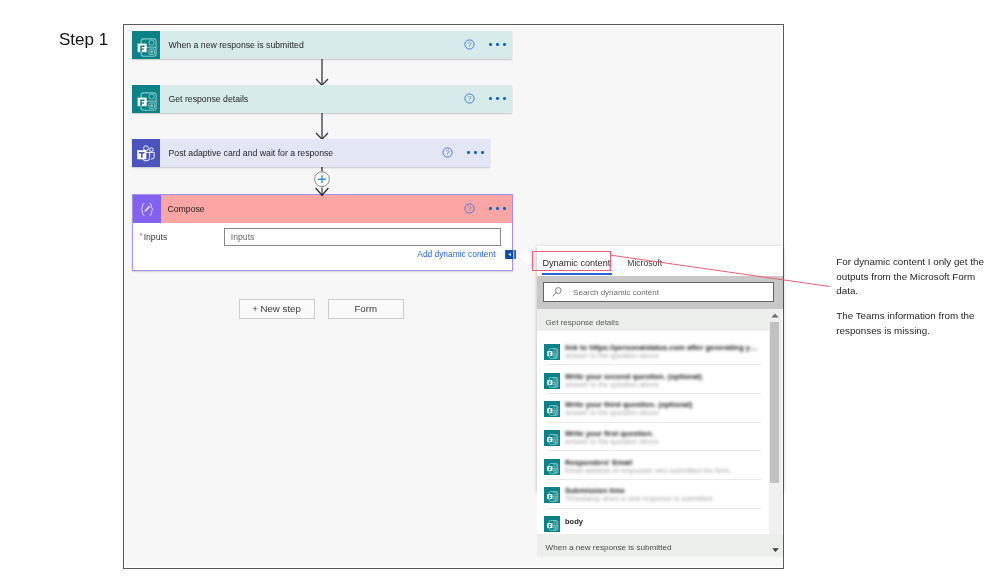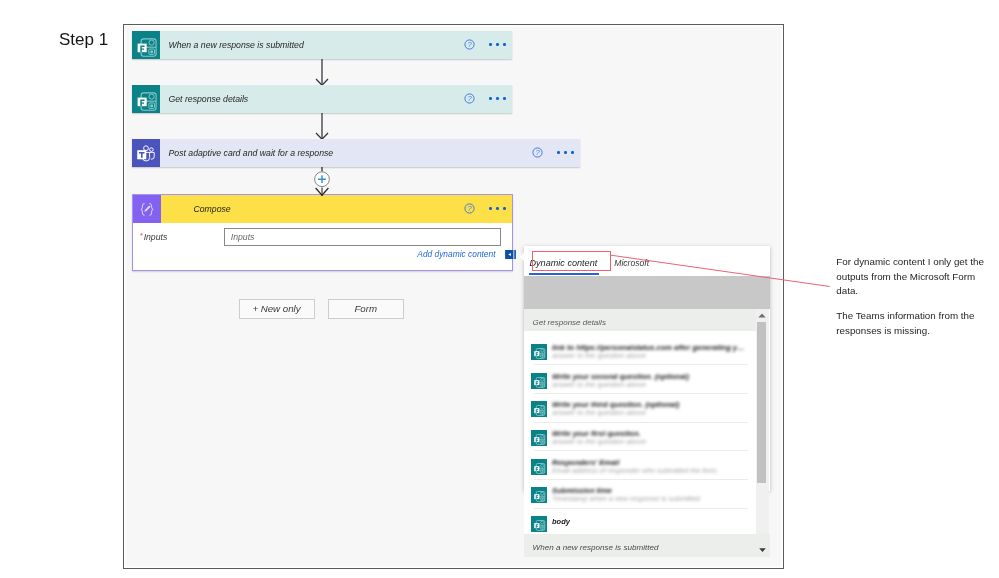--- a/index.html
+++ b/index.html
@@ -8,39 +8,39 @@
        font-family:"Liberation Sans",sans-serif;overflow:hidden;position:relative;
        -webkit-font-smoothing:antialiased;}
   .root{position:absolute;left:0;top:0;width:999px;height:578px;}
 
   
   .step-label{position:absolute;left:59px;top:29.5px;font-size:17px;color:#161616;}
 
   
   .shot{position:absolute;left:123px;top:24px;width:661px;height:545px;
         border:1.6px solid #5b5b5b;background:#f7f7f7;box-sizing:border-box;
-        box-shadow:inset 0 0 0 1.4px #ffffff;font-style:italic;}
+        box-shadow:inset 0 0 0 1.4px #ffffff;}
 
   
   .card{position:absolute;height:28px;display:flex;align-items:center;
         box-shadow:0 .5px 1.3px rgba(0,0,0,.2);}
   .ico{width:28px;height:28px;flex:0 0 28px;display:block;}
   .ttl{font-size:8.7px;color:#201f1e;margin-left:9px;flex:1;}
   .acts{display:flex;align-items:center;gap:0;margin-right:6px;}
   .help{width:11px;height:11px;margin-right:14px;display:block;}
   .dots{display:flex;align-items:center;gap:4.2px;}
   .dots i{width:2.6px;height:2.6px;border-radius:50%;background:#1163d0;display:block;}
 
   .card.teal{background:#d7ecea;}
   .card.blue{background:#e3e6f4;}
 
   
   .compose{position:absolute;border:1px solid #a493f0;background:#ffffff;
            box-sizing:border-box;box-shadow:0 .5px 1.3px rgba(0,0,0,.16);}
-  .compose .head{height:28px;display:flex;align-items:center;background:#fde047;gap:26px;}
+  .compose .head{height:28px;display:flex;align-items:center;background:#fca5a5;}
   .compose .head .ttl{margin-left:7px;}
   .compose .body{position:relative;height:44px;}
   .req-star{color:#e8523f;font-size:8px;position:relative;top:-1.5px;margin-right:1px;}
   .fieldlbl{position:absolute;left:7px;top:9px;font-size:8.7px;color:#3b3a39;white-space:nowrap;}
   .inputbox{position:absolute;box-sizing:border-box;border:1px solid #8a8886;background:#fff;
             font-size:8.7px;color:#6b6b6b;display:flex;align-items:center;padding-left:5.5px;}
   .adc{position:absolute;font-size:8.4px;color:#2468d8;display:flex;align-items:center;gap:9px;white-space:nowrap;}
   .adc .glyph{width:11px;height:9px;display:block;flex:0 0 11px;}
 
   
@@ -167,21 +167,21 @@
           <text x="5.5" y="8.2" font-size="7.6" fill="#5585e0" text-anchor="middle" font-family="Liberation Sans, sans-serif">?</text>
         </svg>
         <span class="dots">
             <i></i>
             <i></i>
             <i></i>
           </span>
       </span>
     </div>
 
-    <div class="card blue" style="left:7.5px;top:113.5px;width:448px">
+    <div class="card blue" style="left:7.5px;top:113.5px;width:358px">
       <span class="ico">
         <svg viewBox="0 0 28 28" width="28" height="28">
           <rect width="28" height="28" fill="#4b53bc"></rect>
           <g fill="none" stroke="#ffffff" stroke-width=".95">
             <circle cx="14" cy="9.2" r="2.4"></circle>
             <circle cx="19.4" cy="10.6" r="1.8"></circle>
             <path d="M17.2 13.4h5v4.3a2.4 2.4 0 0 1-2.4 2.4h-1"></path>
             <path d="M10.6 13.4h7v5.1a3.5 3.5 0 0 1-7 0z"></path>
           </g>
           <rect x="5.2" y="11.2" width="9.1" height="9.1" fill="#ffffff"></rect>
@@ -245,39 +245,46 @@
           <svg class="glyph" viewBox="0 0 12 10">
             <rect x="0" y="0" width="9.2" height="10" fill="#0f4fa8"></rect>
             <path d="M6.4 3.2 L3.6 5 L6.4 6.8 Z" fill="#ffffff"></path>
             <rect x="10.2" y="0" width="1.8" height="10" fill="#0f4fa8"></rect>
           </svg>
         </div>
       </div>
     </div>
 
     <div class="btn" style="left:114.5px;top:273.8px;width:76px;height:20px">
-      <span>+ New only</span>
+      <span>+ New step</span>
     </div>
     <div class="btn" style="left:204px;top:273.8px;width:75.5px;height:20px">
       <span>Form</span>
     </div>
 
-    <div class="dcpanel" style="left:400px;top:221px;width:246px;height:245px">
+    <div class="dcpanel" style="left:413px;top:221px;width:246px;height:245px">
 
       <div class="dc-tabs" style="left:0;top:0;width:245px;height:27px">
         <div class="dc-tab active" style="margin-left:5.5px;margin-bottom:5px">
           <span>Dynamic content</span>
         </div>
         <div class="dc-tab" style="margin-left:17px;margin-bottom:5px">
           <span>Microsoft</span>
         </div>
       </div>
       <div class="dc-underline" style="left:5.3px;top:27px;width:70px"></div>
 
       <div class="dc-searchwrap" style="left:0;top:30.2px;width:246px;height:33.2px"></div>
+      <div class="dc-search" style="left:6.1px;top:36.2px;width:231px;height:19.9px">
+        <svg class="mag" width="10" height="10" viewBox="0 0 10 10">
+          <circle cx="6.3" cy="3.5" r="2.9" fill="none" stroke="#636363" stroke-width=".85"></circle>
+          <line x1="4.2" y1="5.6" x2="0.6" y2="9.3" stroke="#636363" stroke-width=".85"></line>
+        </svg>
+        <span class="ph">Search dynamic content</span>
+      </div>
 
       <div class="dc-group" style="left:0;top:63.4px;width:234px;height:22px">
         <span>Get response details</span>
       </div>
 
       <div class="dc-list" style="left:0;top:85.4px;width:234px;height:202.4px">
           <div class="dc-item blurred" style="top: 11.6px; width: 233px;">
             <span class="fico"><svg viewBox="0 0 28 28" width="16" height="16">
                 <rect width="28" height="28" fill="#0a8287"></rect>
                 <g fill="none" stroke="#86c7c9" stroke-width="1.5">

